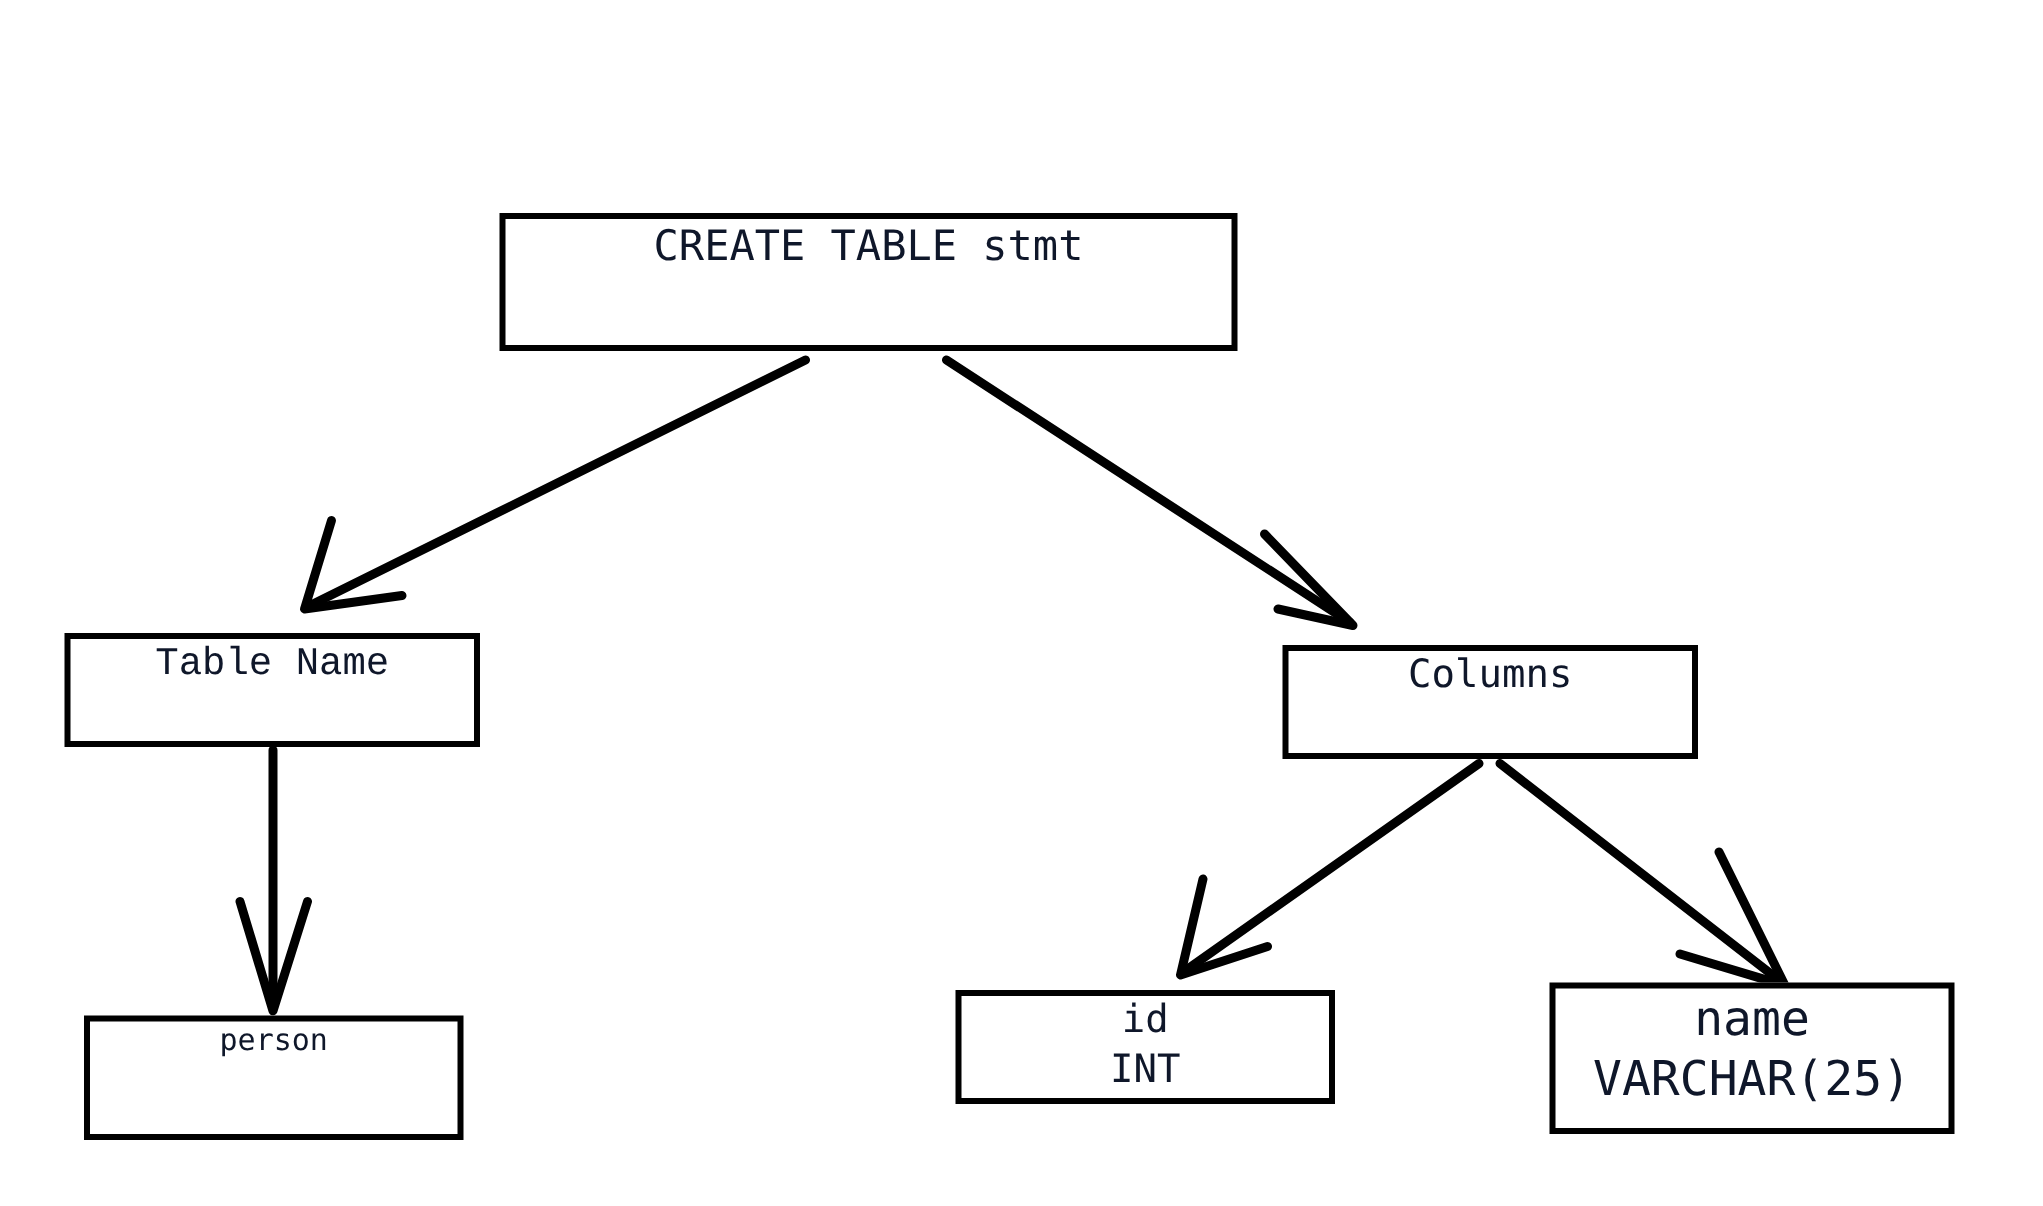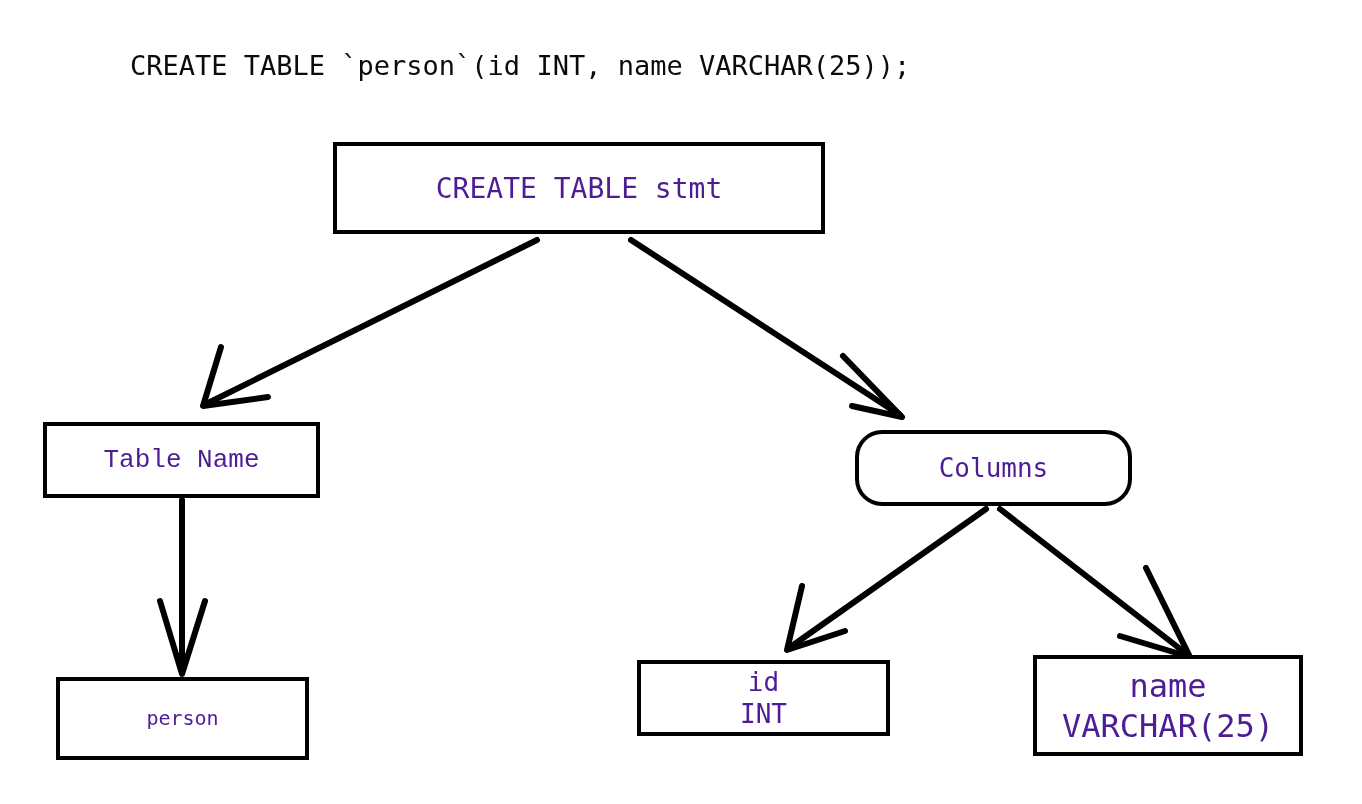--- a/index.html
+++ b/index.html
@@ -36,44 +36,43 @@
     color: #0b0b0b;
   }
   .node {
     position: absolute;
     box-sizing: border-box;
     background: #ffffff;
     border: 4px solid #000000;
     display: flex;
     flex-direction: column;
     align-items: center;
-    justify-content: center;
+    justify-content: flex-start;
     text-align: center;
     line-height: 1.25;
     white-space: pre;
-    color: #4c1d95;
+    color: #0f172a;
   }
   .node .line {
     display: block;
     white-space: pre;
   }
   
   #node-root      { left: 333px; top: 142px;  width: 492px; height: 92px;  font-size: 28px; }
   #node-tablename { left: 43px;  top: 422px;  width: 277px; height: 76px;  font-size: 26px; font-family: Liberation Mono, monospace; }
-  #node-columns   { left: 855px; top: 430px;  width: 277px; height: 76px;  font-size: 26px; border-radius: 27px; }
+  #node-columns   { left: 855px; top: 430px;  width: 277px; height: 76px;  font-size: 26px; }
   #node-person    { left: 56px;  top: 677px;  width: 253px; height: 83px;  font-size: 20px; }
   #node-col-id    { left: 637px; top: 660px;  width: 253px; height: 76px; font-size: 26px; }
   #node-col-name  { left: 1033px; top: 655px; width: 270px; height: 101px; font-size: 32px; }
 </style>
 </head>
 <body>
 
 <div id="canvas">
 
-  <div class="sql-caption">CREATE TABLE `person`(id INT, name VARCHAR(25));</div>
 
   <svg id="edges" viewBox="0 0 1362 804" xmlns="http://www.w3.org/2000/svg">
     <g stroke="#000000" stroke-width="6" fill="none" stroke-linecap="round" stroke-linejoin="round">
 
       <g>
         <line x1="537" y1="240" x2="206" y2="404"></line>
         <polyline points="221,347 203,406 268,397"></polyline>
       </g>
 
       <g>

